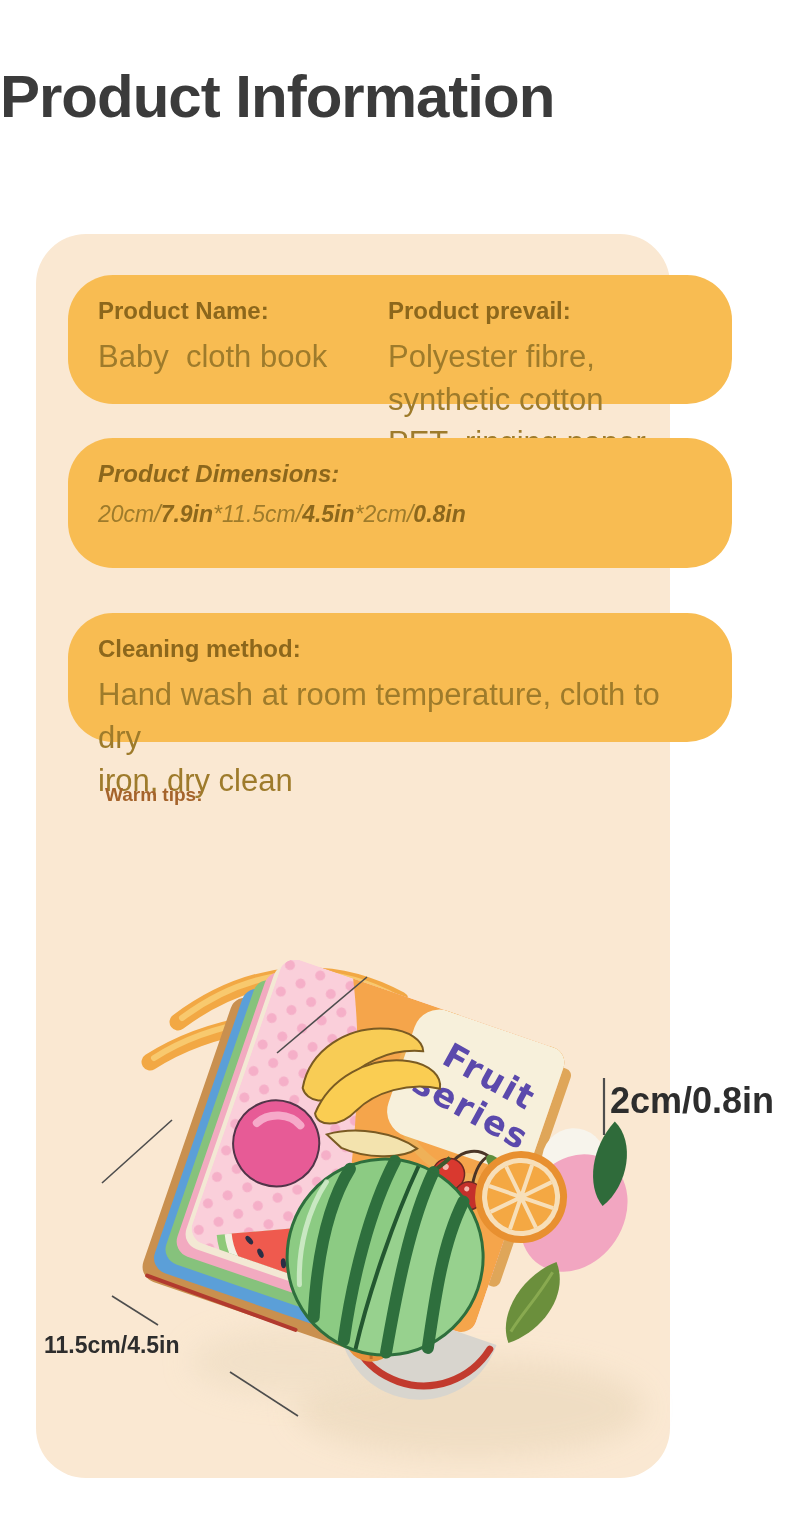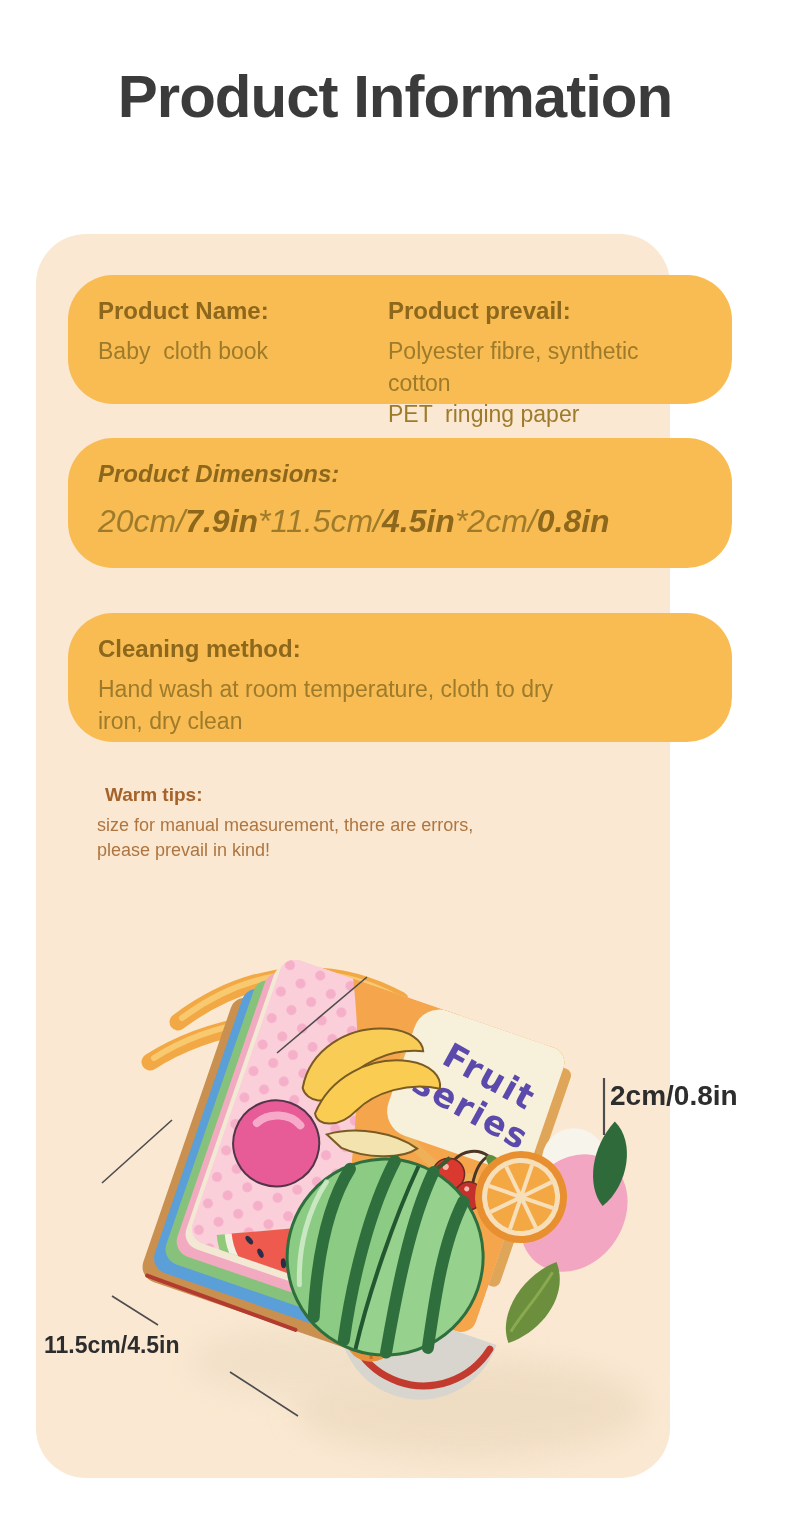--- a/index.html
+++ b/index.html
@@ -1,48 +1,48 @@
 <!DOCTYPE html>
 <html style="--page-bg: #FFFFFF; --panel-bg: #FAE8D2; --card-bg: #F8BC52; --card-heading: #8C671C; --card-body: #9E7B2B; --warm-heading: #A5632B; --warm-body: #AE7540; --dim-label: #2D2D2D; --cover-title: #5B49AC; --line: #4D4D4D; --title: #3B3B3B;"><head>
 <meta charset="utf-8">
 <style>
   html,body{margin:0;padding:0;background:#fff;}
   .canvas{
     position:relative;width:790px;height:1524px;background:var(--page-bg,#fff);
     font-family:"Liberation Sans", sans-serif;overflow:hidden;
   }
   .title{
-    position:absolute;top:62px;left:0;width:790px;margin:0;text-align:center;
+    position:absolute;top:62px;left:0;width:790px;margin:0;text-align:left;
     font-size:60px;font-weight:700;letter-spacing:-1px;color:var(--title,#3b3b3b);
   }
   .panel{
     position:absolute;left:36px;top:234px;width:634px;height:1244px;
     background:var(--panel-bg,#FAE8D2);border-radius:50px;
   }
   .card{
     position:absolute;left:32px;width:664px;background:var(--card-bg,#F8BC52);
     border-radius:45px;box-sizing:border-box;padding:22px 30px;
   }
   .card h2{margin:0 0 11px;font-size:24px;font-weight:700;color:var(--card-heading,#8C671C);}
-  .card p{margin:0;font-size:23px;line-height:1.38;color:var(--card-body,#9E7B2B);white-space:pre-wrap;}
+  .card p{margin:0;font-size:31px;line-height:1.38;color:var(--card-body,#9E7B2B);white-space:pre-wrap;}
   .card-top{top:41px;height:129px;display:flex;}
   .card-top .col-name{width:290px;flex:none;}
   .card-top .col-material{flex:1;}
   .card-dim{top:204px;height:130px;font-style:italic;}
-  .card-dim p{font-size:32px;}
+  .card-dim p{font-size:23px;}
   .card-dim .seg-b{font-weight:700;color:var(--card-heading,#8C671C);}
   .card-clean{top:379px;height:129px;}
   .warm{position:absolute;left:61px;top:550px;}
   .warm h3{margin:0 8px 7px;font-size:19px;font-weight:700;color:var(--warm-heading,#A5632B);}
   .warm p{margin:0;font-size:18px;line-height:1.38;color:var(--warm-body,#AE7540);white-space:pre-wrap;}
   .photo{position:absolute;left:0;top:726px;width:718px;height:518px;}
   .photo svg{position:absolute;left:0;top:0;}
   .dim-label{position:absolute;font-weight:700;color:var(--dim-label,#2D2D2D);white-space:nowrap;}
   .dim-label.w{left:91px;top:98px;font-size:30px;}
-  .dim-label.t{left:574px;top:120px;font-size:28px;}
+  .dim-label.t{left:574px;top:120px;font-size:36px;}
   .dim-label.h{left:8px;top:372px;font-size:23px;}
   .dim-lines line{stroke:var(--line,#4D4D4D);}
   .cover-title{fill:var(--cover-title,#5B49AC);font-family:"DejaVu Sans",sans-serif;
     font-weight:700;letter-spacing:2px;}
 </style>
 </head>
 <body>
 
 <div class="canvas">
 
@@ -68,22 +68,20 @@
     </div>
 
     <div class="card card-clean">
       <h2>Cleaning method:</h2>
       <p>Hand wash at room temperature, cloth to dry
 iron, dry clean</p>
     </div>
 
     <div class="warm">
       <h3>Warm tips:</h3>
-      <p>size for manual measurement, there are errors,
-please prevail in kind!</p>
     </div>
 
     <div class="photo">
       <svg width="718" height="518" viewBox="36 960 718 518">
         <defs>
           <filter id="soft" x="-60%" y="-60%" width="220%" height="220%">
             <feGaussianBlur stdDeviation="14"></feGaussianBlur>
           </filter>
           <pattern id="dots" width="32" height="28" patternUnits="userSpaceOnUse">
             <circle cx="8" cy="8" r="5" fill="#F5AFC8"></circle>

